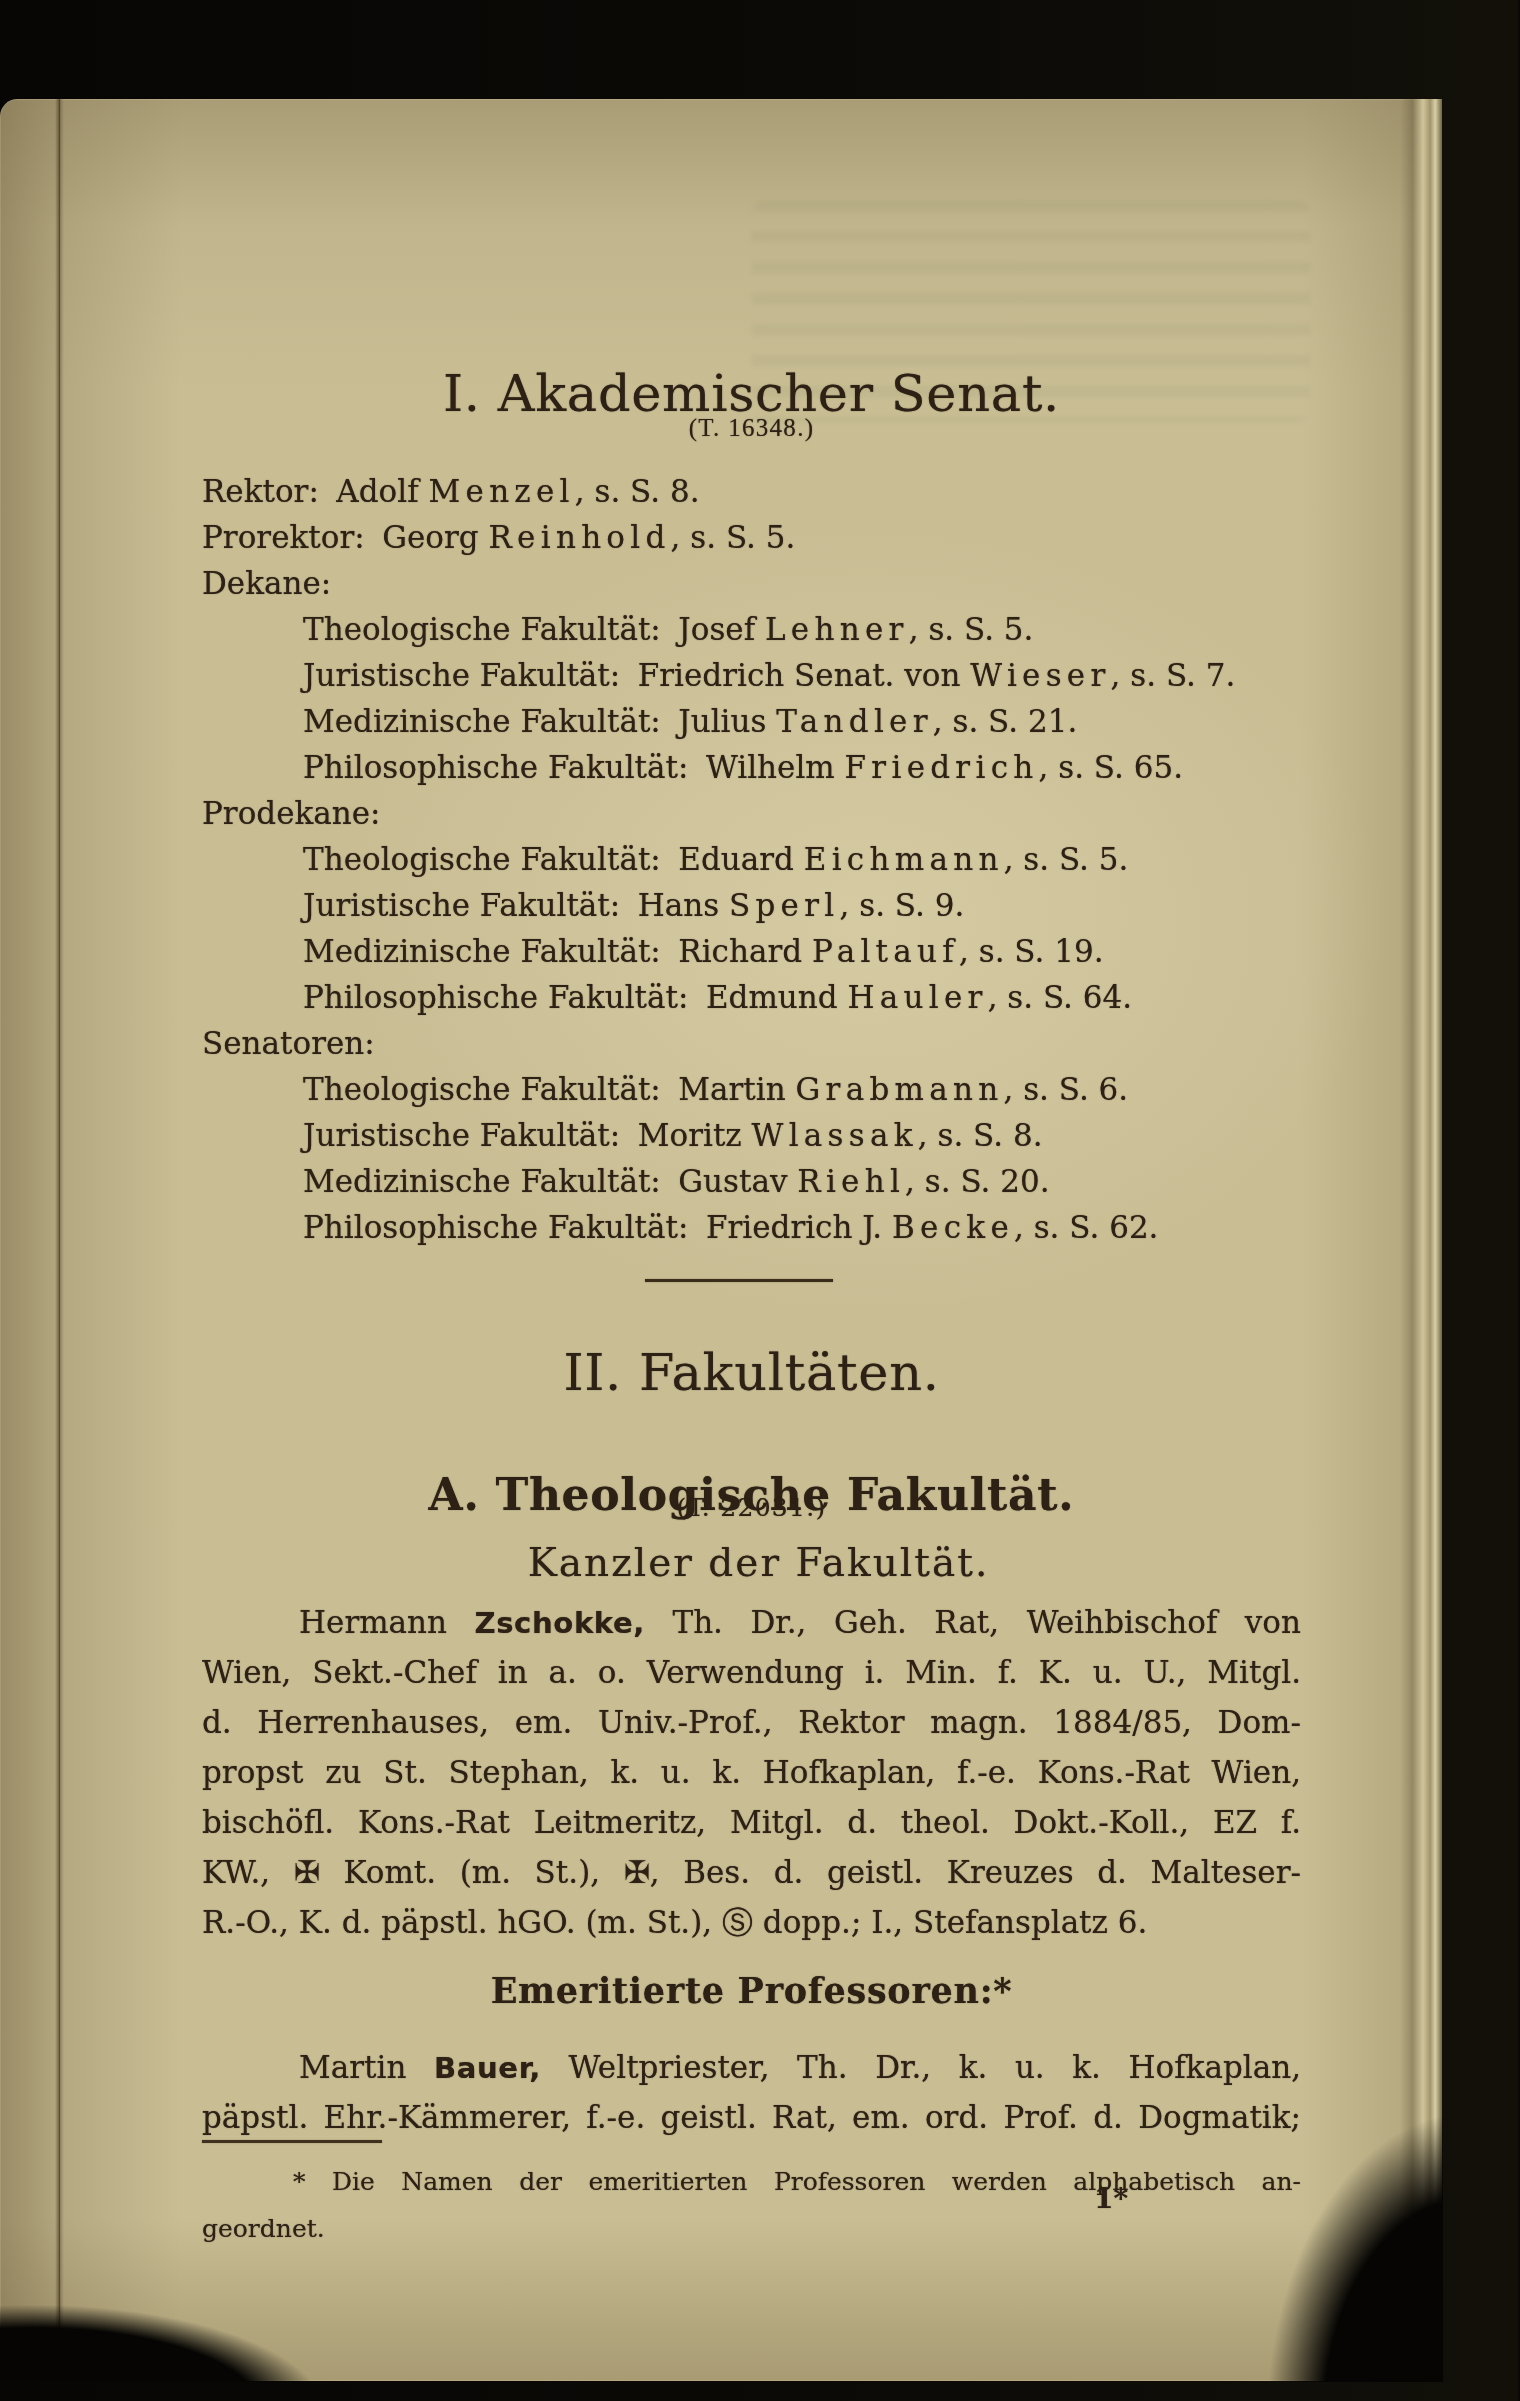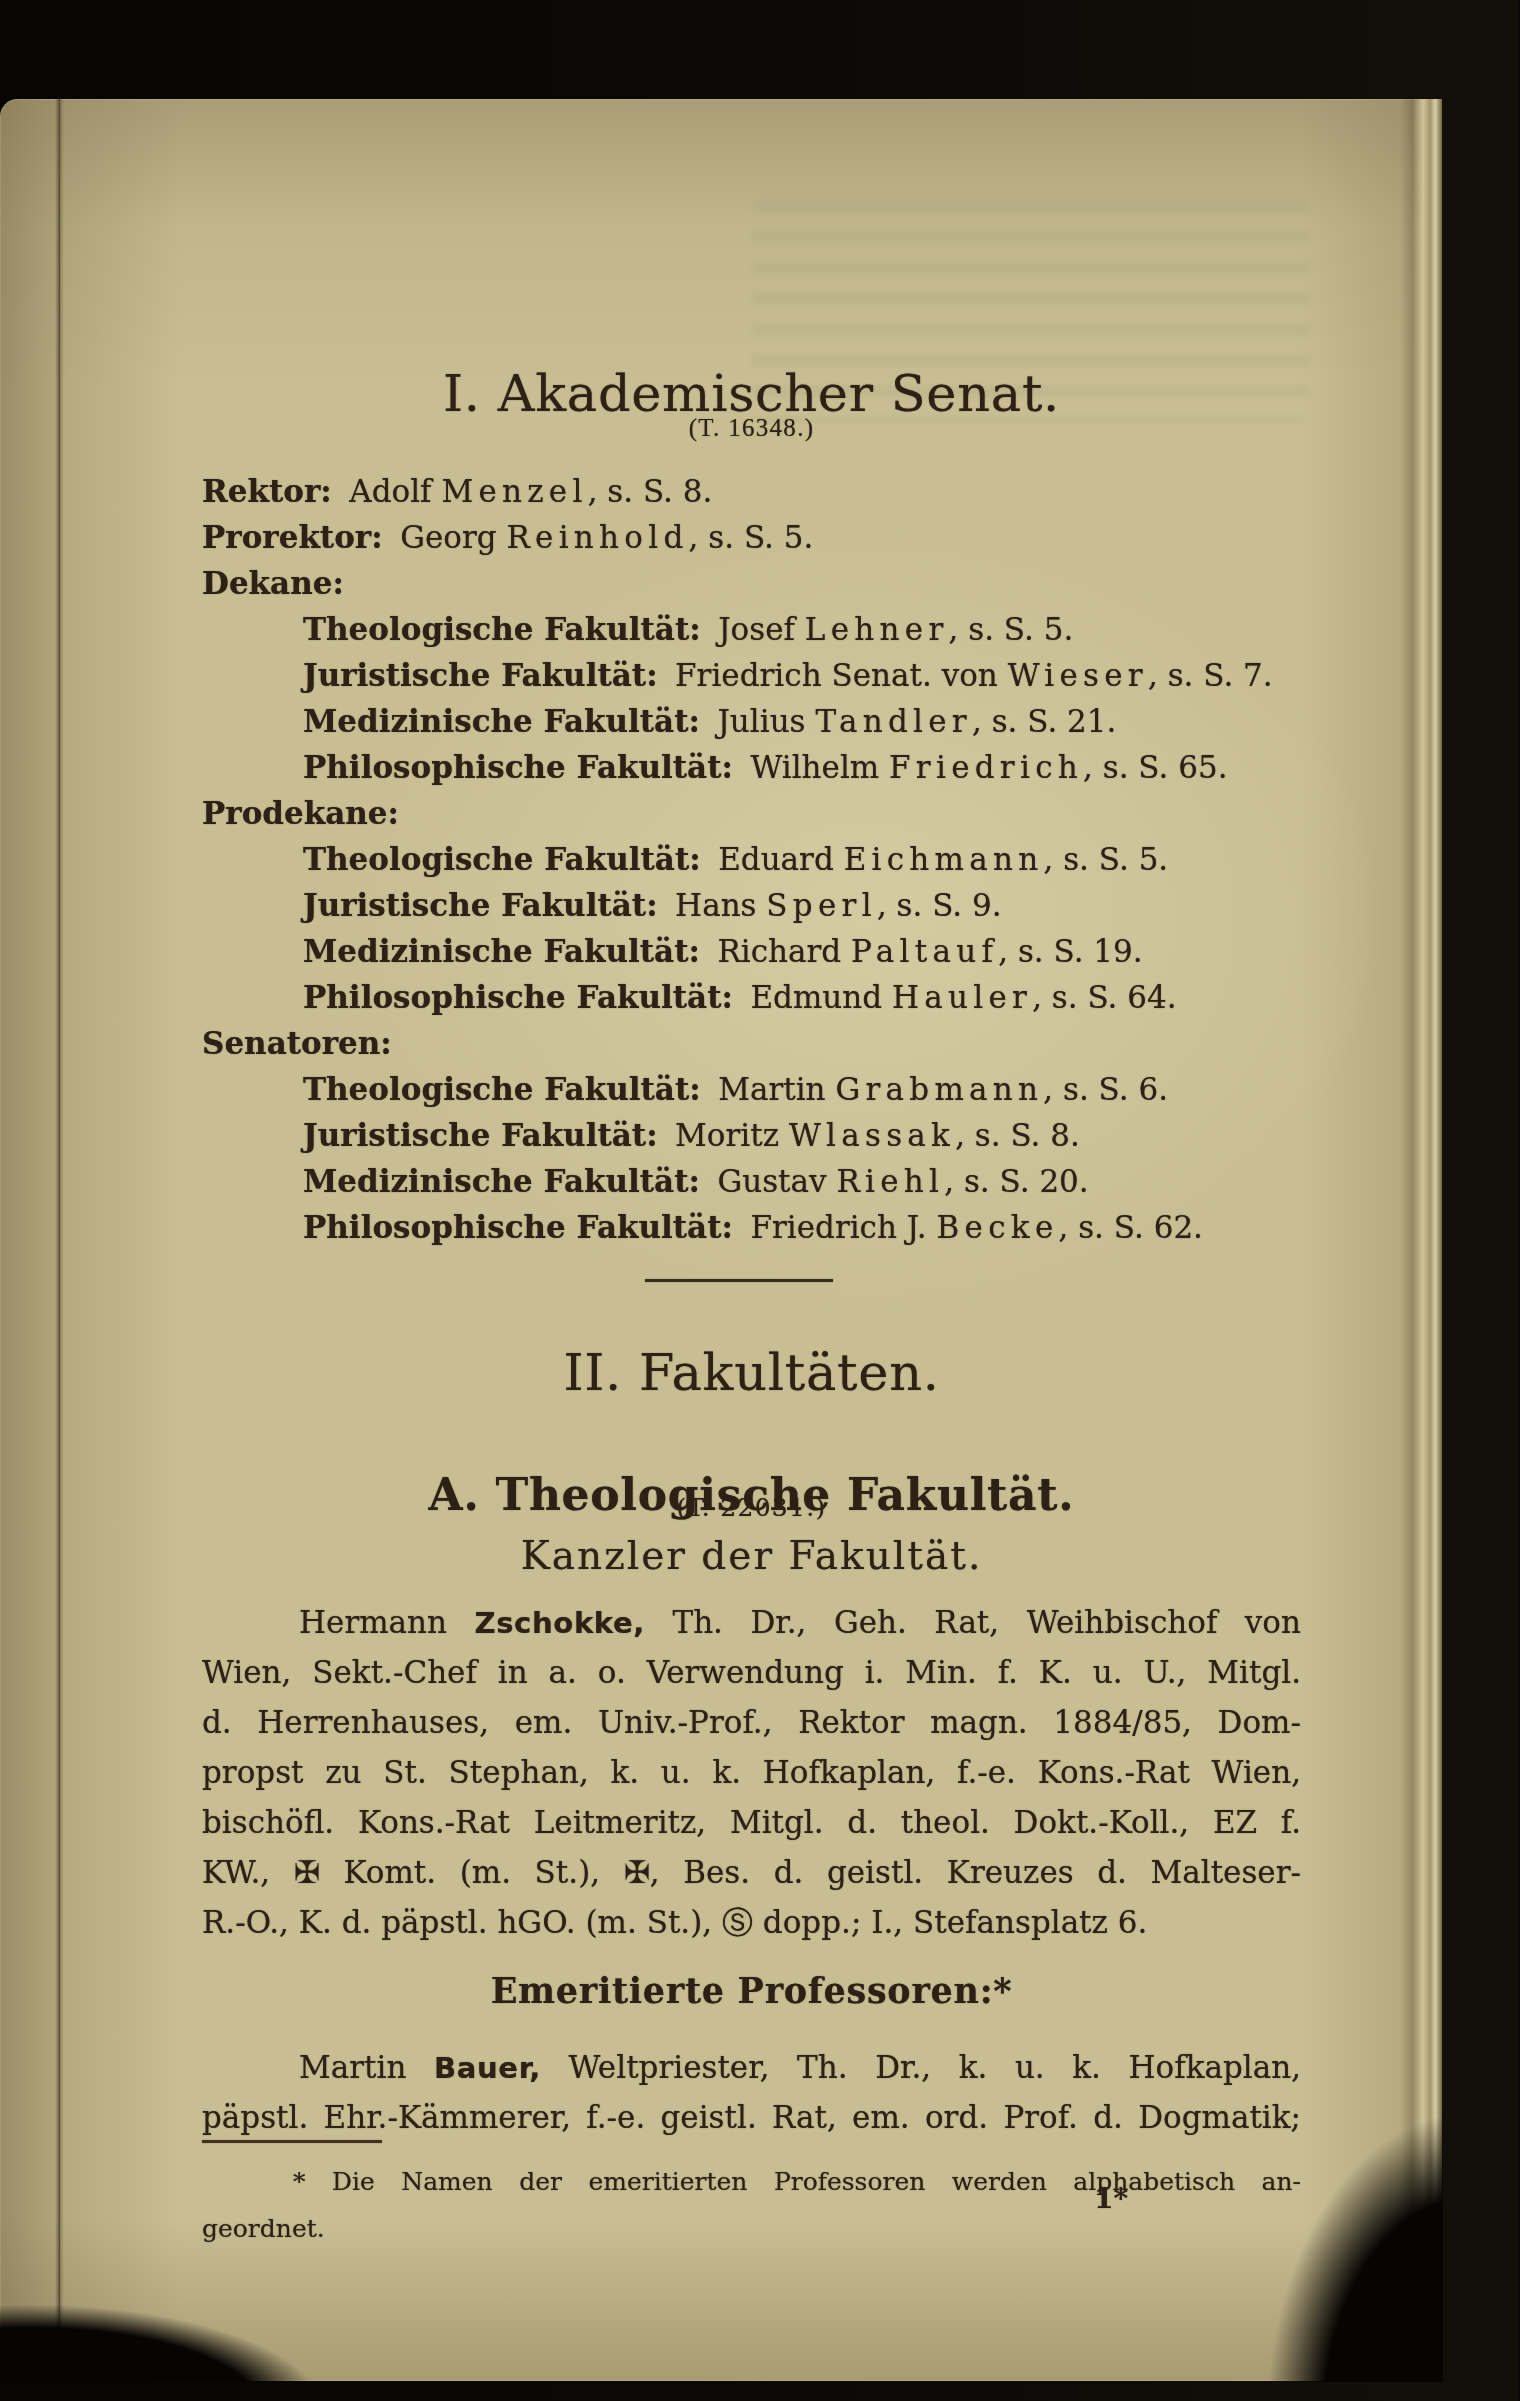--- a/index.html
+++ b/index.html
@@ -63,21 +63,21 @@
   .line{overflow:hidden;white-space:normal;}
   .senate .line{height:46px;line-height:46px;font-size:31px;}
   .par .line{height:50px;line-height:50px;font-size:31px;}
   .footnote .line{height:47px;line-height:47px;font-size:25px;}
   .just{text-align:justify;}
   .just::after{content:"";display:inline-block;width:100%;height:0;}
   .ind{padding-left:101px;}
   .ind1{text-indent:97px;}
   .ind2{text-indent:91px;}
 
-  .seg-b{font-weight:700;}
+  .seg-b{font-weight:400;}
   .seg-sp{letter-spacing:.17em;}
   .seg-bs{font-weight:700;font-family:"DejaVu Sans","Liberation Sans",sans-serif;font-size:.94em;letter-spacing:.02em;}
   .seg-sym{font-family:"DejaVu Sans","Liberation Sans",sans-serif;}
   .seg-symb{font-weight:700;}
   .seg-gap{display:inline-block;width:17.5px;}
 
   .sig{position:absolute;left:1094px;top:2182px;font-size:28px;font-weight:700;}
 </style>
 </head>
 <body>
@@ -112,21 +112,21 @@
       <div class="line ind"><span class="seg-b">Juristische Fakultät:</span><span class="seg-gap"></span><span>Moritz </span><span class="seg-sp">Wlassak</span><span>, s. S. 8.</span></div>
       <div class="line ind"><span class="seg-b">Medizinische Fakultät:</span><span class="seg-gap"></span><span>Gustav </span><span class="seg-sp">Riehl</span><span>, s. S. 20.</span></div>
       <div class="line ind"><span class="seg-b">Philosophische Fakultät:</span><span class="seg-gap"></span><span>Friedrich J. </span><span class="seg-sp">Becke</span><span>, s. S. 62.</span></div>
     </div>
 
   <div class="divider"></div>
 
   <h2 class="col centered ink title-lg" style="top:1320px;margin-top:23px;">II. Fakultäten.</h2>
   <h3 class="col centered ink title-bold" style="top:1425px;">A. Theologische Fakultät.</h3>
   <div class="col centered ink phone" style="top:1493px;">(T. 22031.)</div>
-  <h4 class="col centered ink kanzler-h" style="top:1533px;font-weight:400;margin:0;">Kanzler der Fakultät.</h4>
+  <h4 class="col centered ink kanzler-h" style="top:1533px;font-weight:400;margin:7px;">Kanzler der Fakultät.</h4>
 
   <div class="col ink par" style="top:1597px;" id="kanzler-par">
       <div class="line just ind1"><span>Hermann </span><span class="seg-bs">Zschokke,</span><span> Th. Dr., Geh. Rat, Weihbischof von</span></div>
       <div class="line just"><span>Wien, Sekt.-Chef in a. o. Verwendung i. Min. f. K. u. U., Mitgl.</span></div>
       <div class="line just"><span>d. Herrenhauses, em. Univ.-Prof., Rektor magn. 1884/85, Dom-</span></div>
       <div class="line just"><span>propst zu St. Stephan, k. u. k. Hofkaplan, f.-e. Kons.-Rat Wien,</span></div>
       <div class="line just"><span>bischöfl. Kons.-Rat Leitmeritz, Mitgl. d. theol. Dokt.-Koll., EZ f.</span></div>
       <div class="line just"><span>KW., </span><span class="seg-sym seg-symb">✠</span><span> Komt. (m. St.), </span><span class="seg-sym">✠</span><span>, Bes. d. geistl. Kreuzes d. Malteser-</span></div>
       <div class="line"><span>R.-O., K. d. päpstl. hGO. (m. St.), </span><span class="seg-sym">Ⓢ</span><span> dopp.; I., Stefansplatz 6.</span></div>
     </div>

